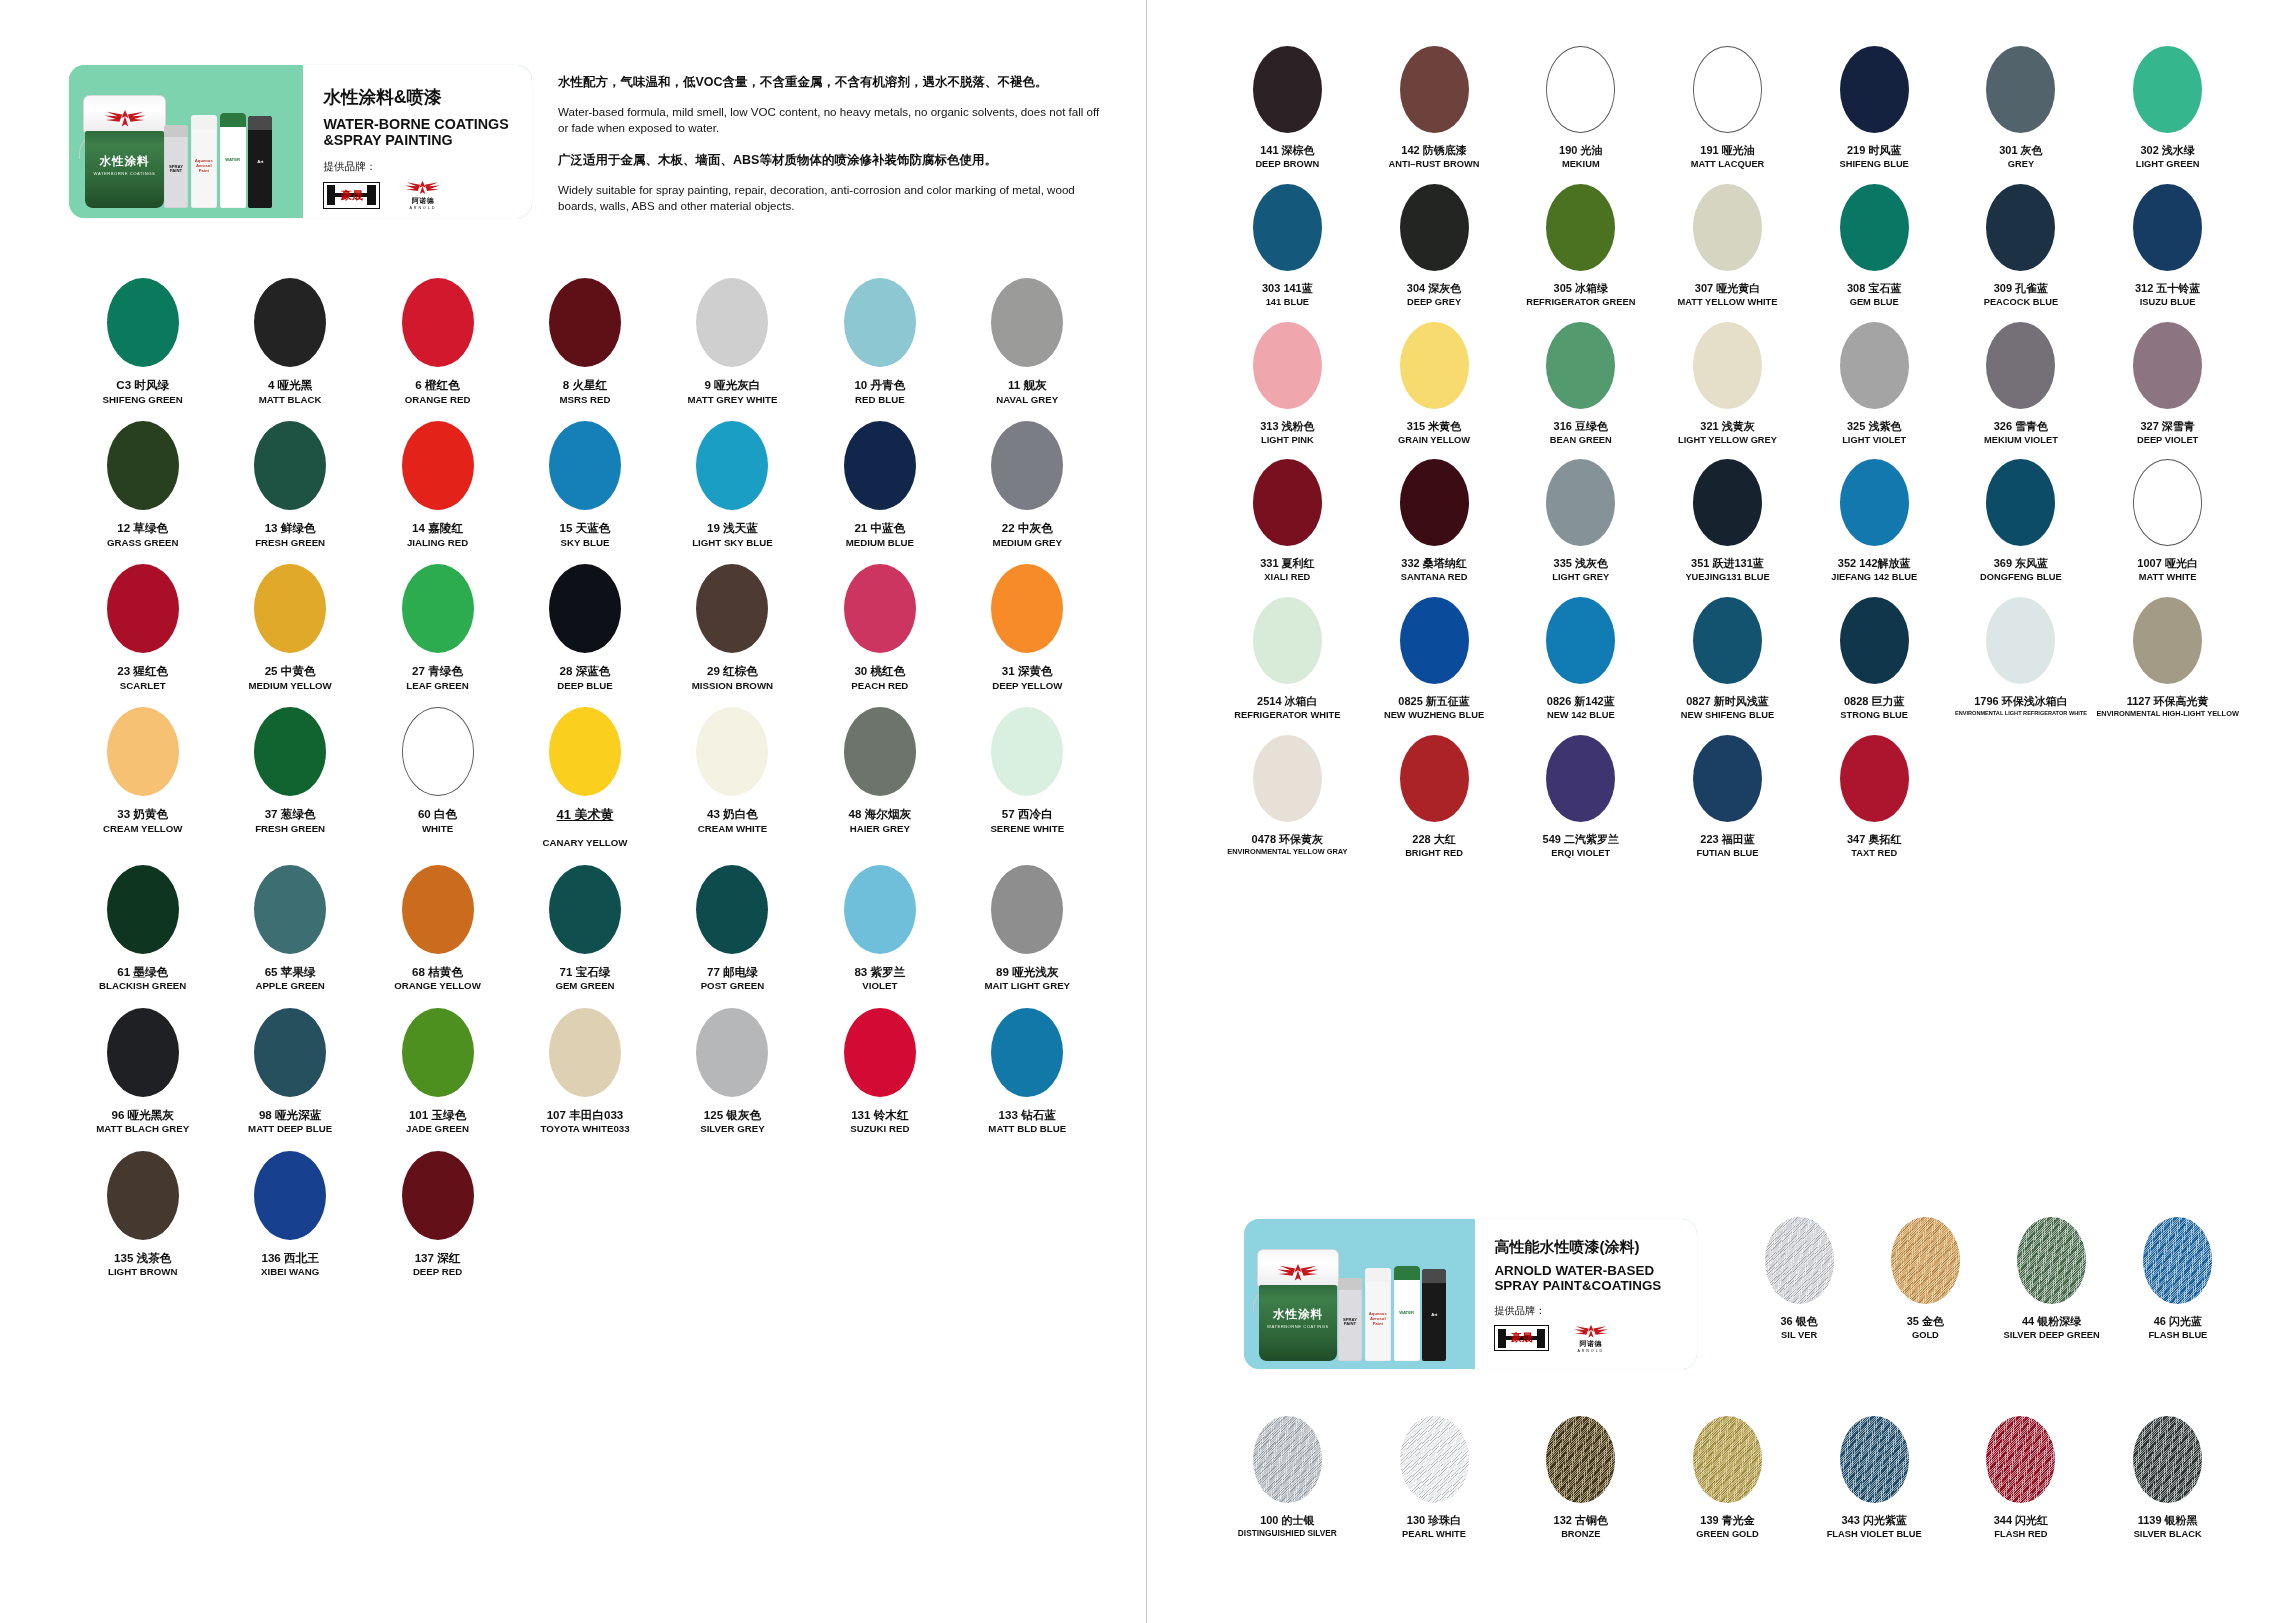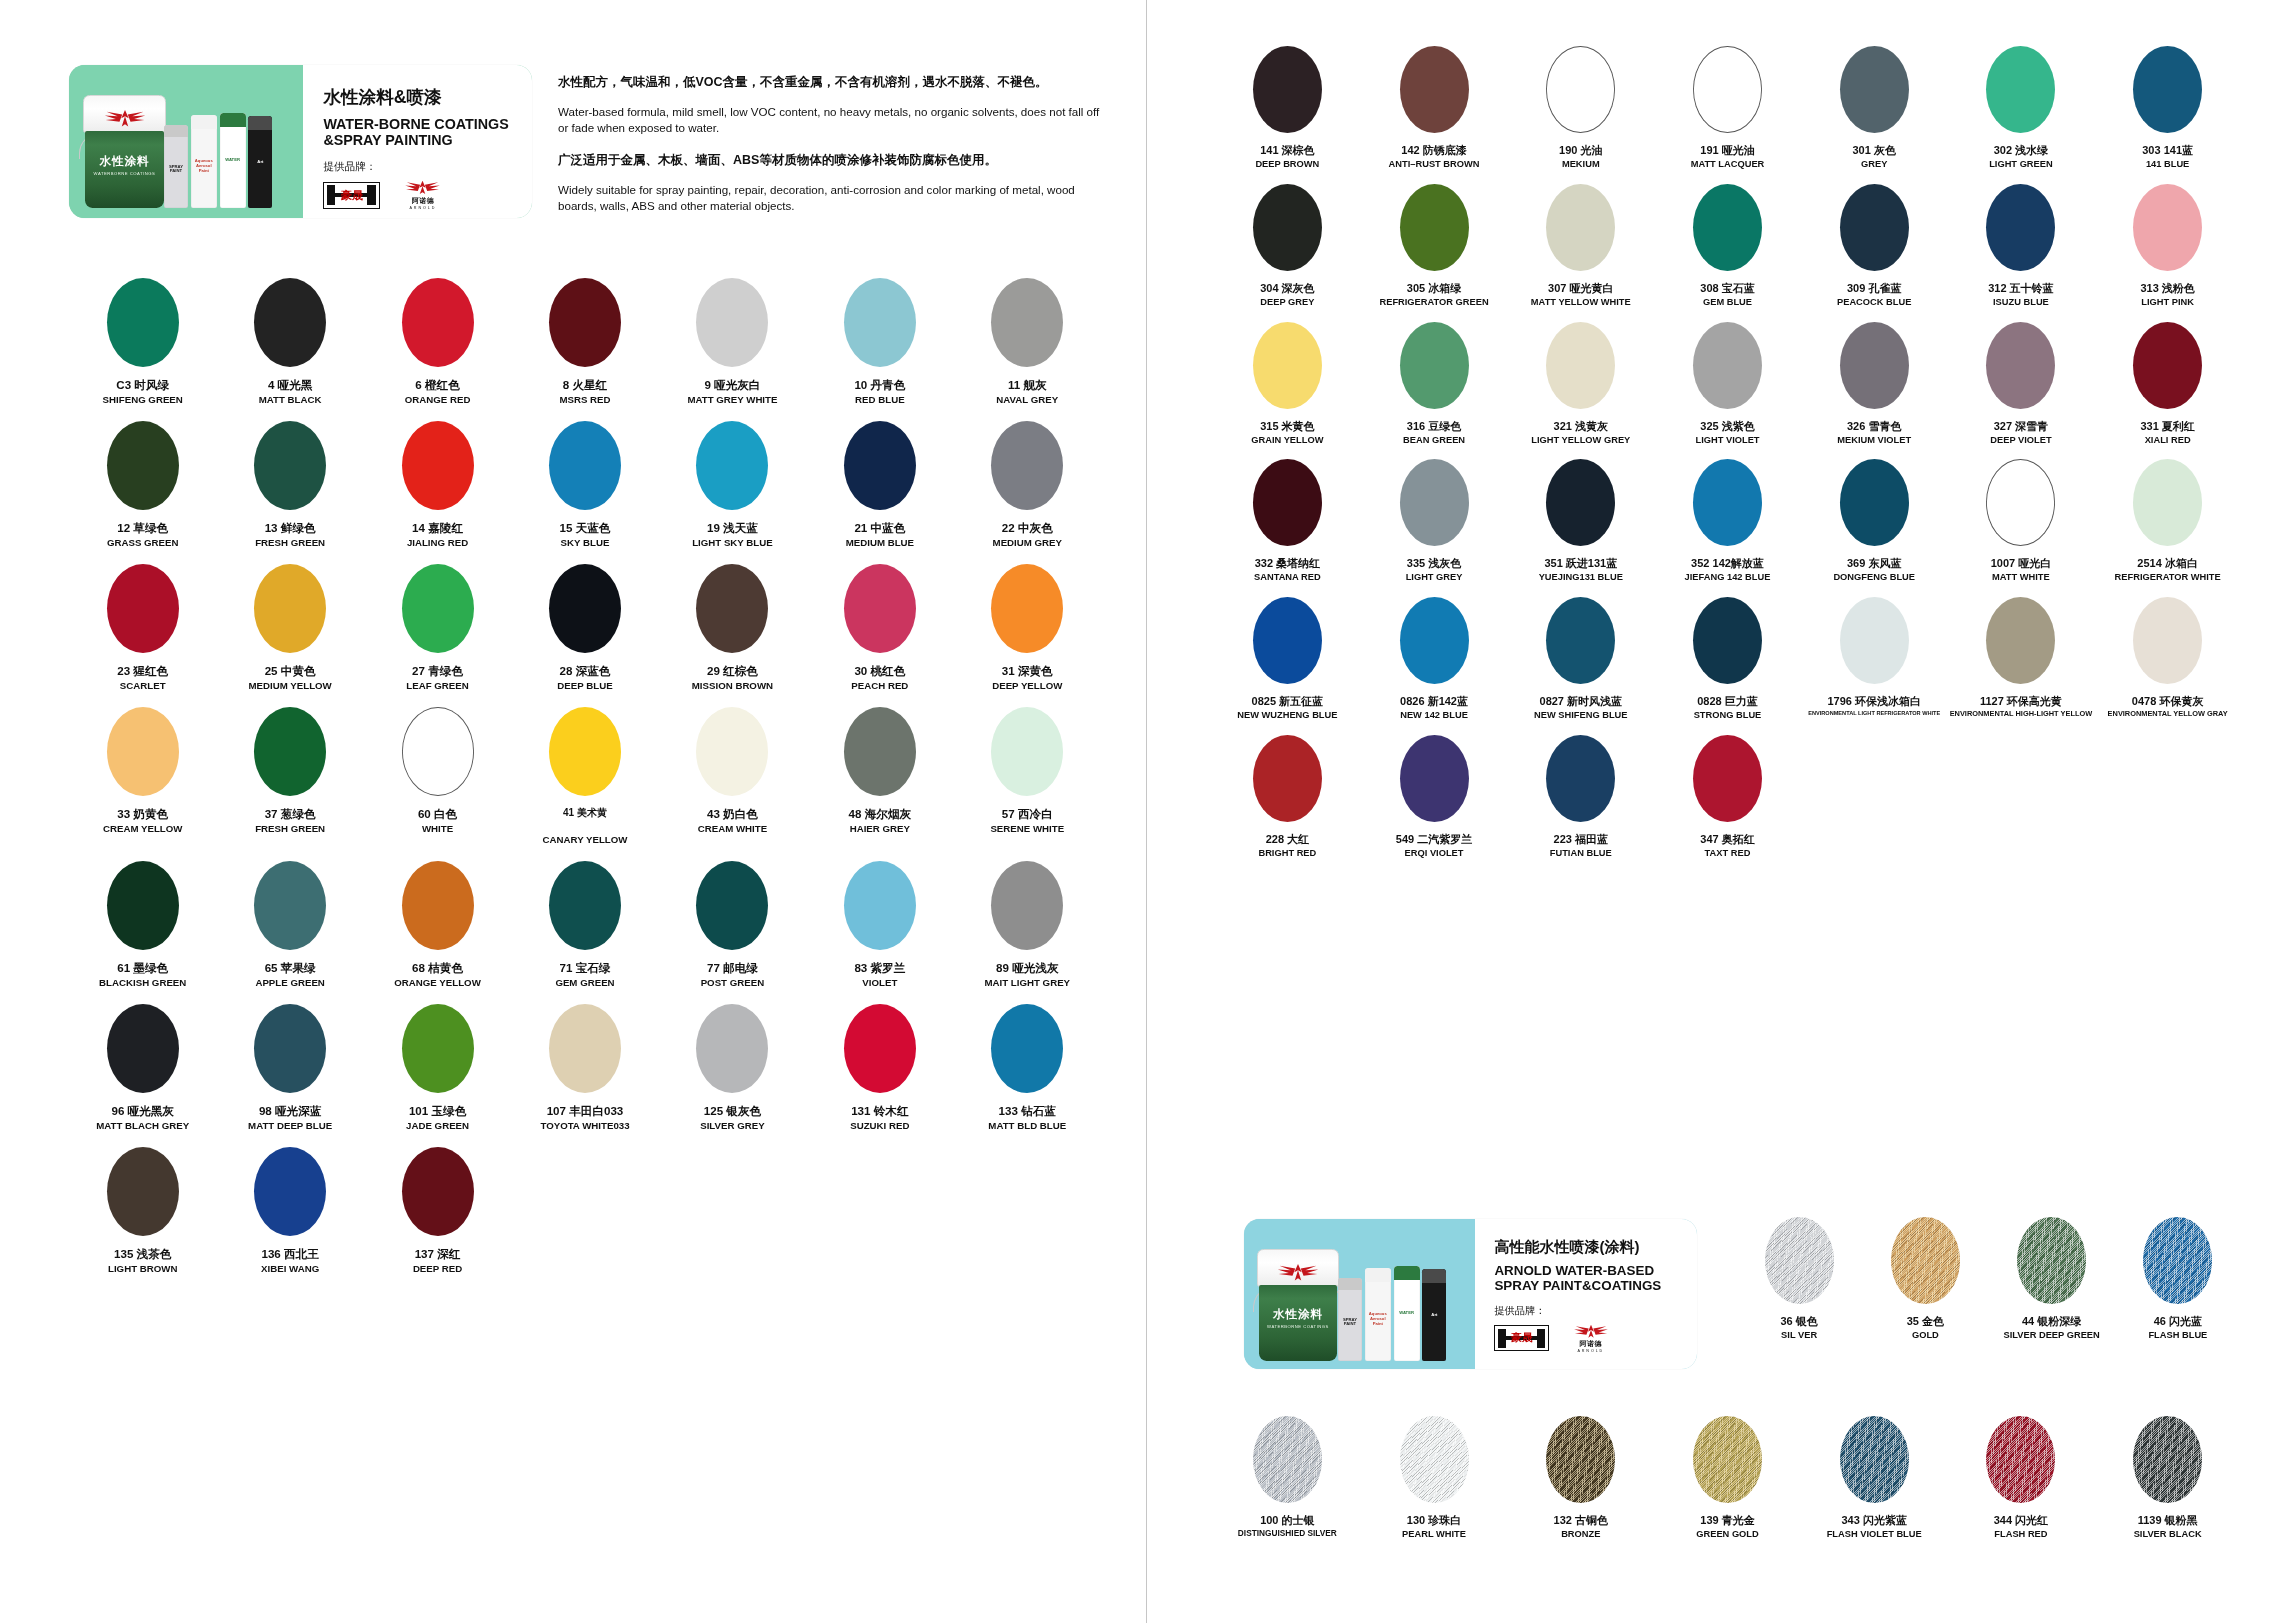--- a/index.html
+++ b/index.html
@@ -314,21 +314,21 @@
       <div class="cell">
         <div class="swatch outline" style="width: 72px; height: 89px; background: rgb(255, 255, 255);"></div>
         <div class="lbl" style="margin-top: 11px;">
           <span class="cn" style="font-size: 11.6px;">60 白色</span>
           <span class="en" style="font-size: 9.7px; margin-top: 1.9px;">WHITE</span>
         </div>
       </div>
       <div class="cell">
         <div class="swatch" style="width: 72px; height: 89px; background: rgb(251, 207, 29);"></div>
         <div class="lbl" style="margin-top: 11px;">
-          <span class="cn" style="font-size: 10px;">41 美术黄</span>
+          <span class="cn" style="font-size: 13px; text-decoration: underline;">41 美术黄</span>
           <span class="en" style="font-size: 9.7px; margin-top: 15px;">CANARY YELLOW</span>
         </div>
       </div>
       <div class="cell">
         <div class="swatch" style="width: 72px; height: 89px; background: rgb(244, 242, 227);"></div>
         <div class="lbl" style="margin-top: 11px;">
           <span class="cn" style="font-size: 11.6px;">43 奶白色</span>
           <span class="en" style="font-size: 9.7px; margin-top: 1.9px;">CREAM WHITE</span>
         </div>
       </div>
@@ -490,20 +490,27 @@
         <div class="lbl" style="margin-top: 11px;">
           <span class="cn" style="font-size: 11px;">190 光油</span>
           <span class="en" style="font-size: 9.3px; margin-top: 1.9px;">MEKIUM</span>
         </div>
       </div>
       <div class="cell">
         <div class="swatch outline" style="width: 69px; height: 87px; background: rgb(255, 255, 255);"></div>
         <div class="lbl" style="margin-top: 11px;">
           <span class="cn" style="font-size: 11px;">191 哑光油</span>
           <span class="en" style="font-size: 9.3px; margin-top: 1.9px;">MATT LACQUER</span>
+        </div>
+      </div>
+      <div class="cell">
+        <div class="swatch" style="width: 69px; height: 87px; background: rgb(20, 34, 64);"></div>
+        <div class="lbl" style="margin-top: 11px;">
+          <span class="cn" style="font-size: 11px;">219 时风蓝</span>
+          <span class="en" style="font-size: 9.3px; margin-top: 1.9px;">SHIFENG BLUE</span>
         </div>
       </div>
       <div class="cell">
         <div class="swatch" style="width: 69px; height: 87px; background: rgb(82, 99, 107);"></div>
         <div class="lbl" style="margin-top: 11px;">
           <span class="cn" style="font-size: 11px;">301 灰色</span>
           <span class="en" style="font-size: 9.3px; margin-top: 1.9px;">GREY</span>
         </div>
       </div>
       <div class="cell">

